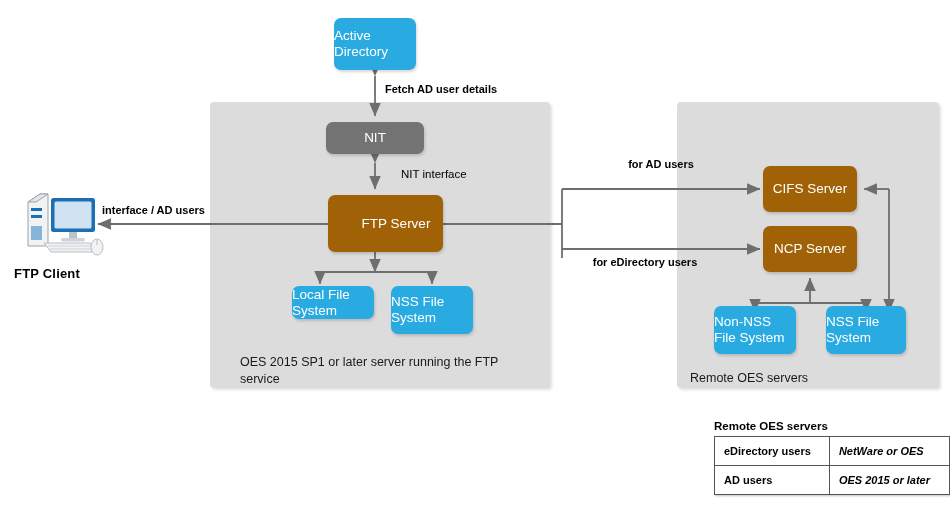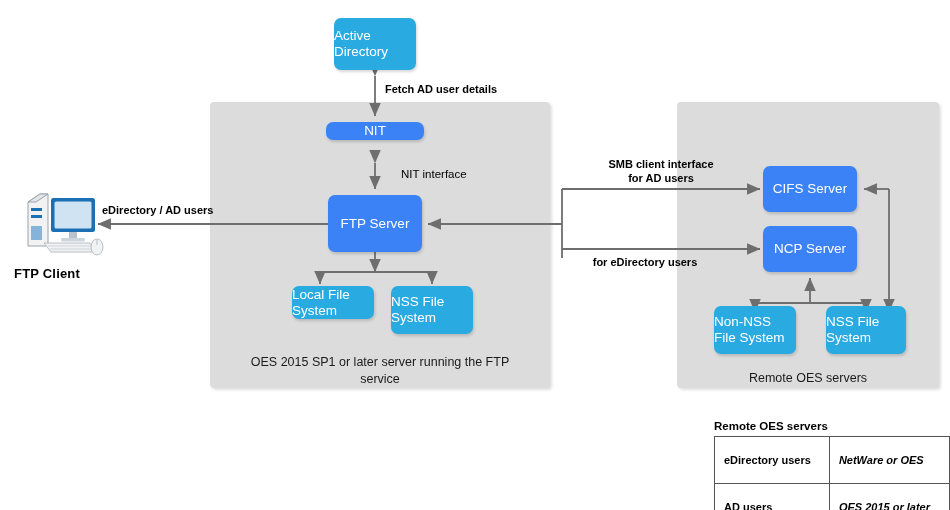--- a/index.html
+++ b/index.html
@@ -27,27 +27,27 @@
     display:flex;
     align-items:center;
     justify-content:center;
     text-align:left;
     line-height:1.18;
     font-size:13.5px;
     box-shadow:1px 2px 3px rgba(0,0,0,0.16);
     z-index:3;
   }
   .node.light{background:#29abe2;}
-  .node.dark{background:#3b82f6;}
+  .node.dark{background:#a16207;}
 
   .caption{
     position:absolute;
     color:#1a1a1a;
     font-size:12.5px;
-    text-align:center;
+    text-align:left;
     line-height:1.35;
     z-index:3;
   }
   .edge-label{
     position:absolute;
     color:#000000;
     font-size:11px;
     font-weight:bold;
     text-align:center;
     line-height:1.3;
@@ -74,21 +74,21 @@
   table.legend-table{
     border-collapse:collapse;
     background:#ffffff;
     box-shadow:1px 1px 2px rgba(0,0,0,0.25);
   }
   table.legend-table td{
     border:1px solid #555;
     font-size:11px;
     font-weight:bold;
     color:#000;
-    padding:17px 9px;
+    padding:8px 9px;
     white-space:nowrap;
   }
   table.legend-table td.c1{width:104px;}
   table.legend-table td.c2{width:110px;font-style:italic;}
 </style>
 </head>
 <body>
 
 <div id="stage">
 
@@ -137,25 +137,25 @@
       
       <line x1="889" y1="189" x2="889" y2="312" marker-end="url(#ah)"></line>
       <line x1="889" y1="189" x2="864" y2="189" marker-end="url(#ah)"></line>
     </g>
   </svg>
 
   <div class="node light" style="left:334px;top:18px;width:82px;height:52px;">
     <span>Active Directory</span>
   </div>
 
-  <div class="node dark" style="left:326px;top:122px;width:98px;height:18px;background:#3b82f6;">
+  <div class="node dark" style="left:326px;top:122px;width:98px;height:32px;background:#737373;">
     <span>NIT</span>
   </div>
 
-  <div class="node dark" style="left:328px;top:195px;width:94px;height:57px;">
+  <div class="node dark" style="left:328px;top:195px;width:94px;height:57px;padding-left:21px;">
     <span>FTP Server</span>
   </div>
 
   <div class="node light" style="left:292px;top:286px;width:82px;height:33px;">
     <span>Local File System</span>
   </div>
 
   <div class="node light" style="left:391px;top:286px;width:82px;height:48px;">
     <span>NSS File System</span>
   </div>
@@ -178,25 +178,24 @@
 
   <div class="edge-label" style="left:385px;top:82px;text-align:left;">
     <span>Fetch AD user details</span>
   </div>
 
   <div class="edge-label plain" style="left:381px;top:167px;text-align:left;">
     <span>NIT interface</span>
   </div>
 
   <div class="edge-label" style="left:102px;top:203px;text-align:left;">
-    <span>eDirectory / AD users</span>
+    <span>interface / AD users</span>
   </div>
 
   <div class="edge-label" style="left:562px;top:157px;width:198px;text-align:center;">
-    <div>SMB client interface</div>
     <div>for AD users</div>
   </div>
 
   <div class="edge-label" style="left:546px;top:255px;width:198px;text-align:center;">
     <div>for eDirectory users</div>
   </div>
 
   <div class="caption" style="left:240px;top:354px;width:280px;">
     <span>OES 2015 SP1 or later server running the FTP service</span>
   </div>

